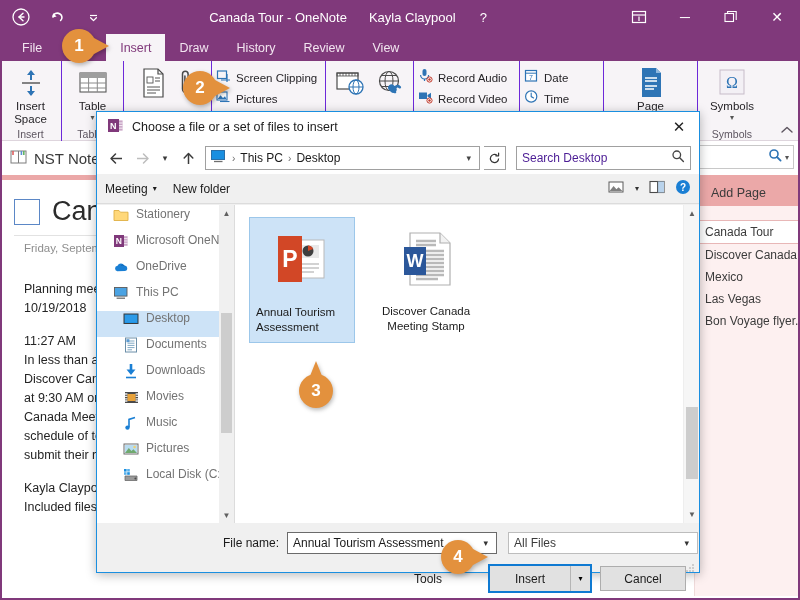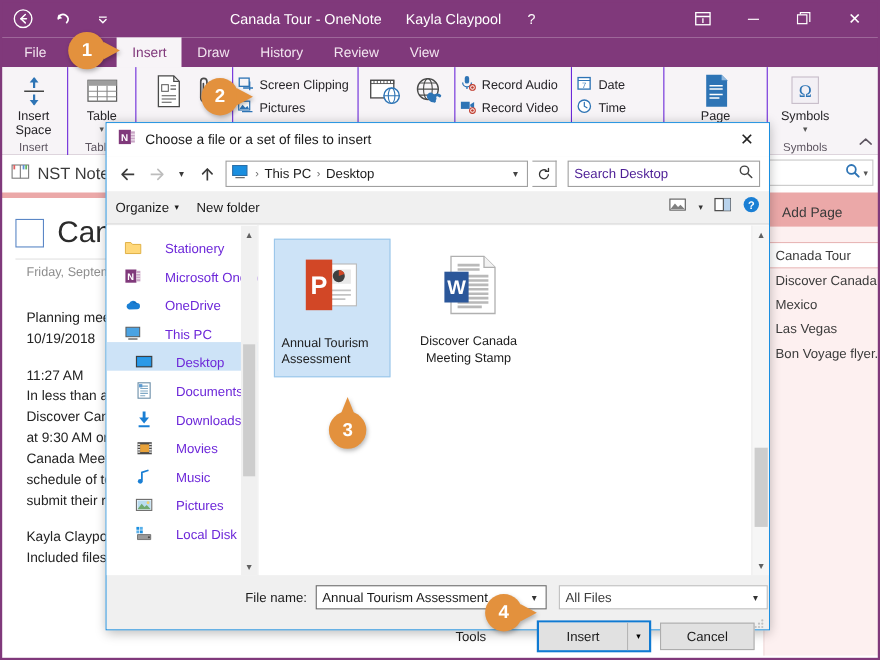--- a/index.html
+++ b/index.html
@@ -159,22 +159,22 @@
   }
   .tb-item { font-size: 12px; color: #1b1b1b; display: flex; align-items: center; gap: 5px; cursor: pointer; }
   .tb-spacer { flex: 1; }
   .tb-right-icons { display: flex; align-items: center; gap: 10px; }
 
   .dlg-main { position: absolute; left: 0; top: 93px; right: 0; height: 318px; display: flex; background: #fff; }
   .nav-pane {
     width: 137px; background: #fff; position: relative; overflow: hidden;
   }
   .npitem {
-    height: 26px; display: flex; align-items: flex-end; gap: 21px; padding-left: 16px;
-    font-size: 12px; color: #6d28d9; white-space: nowrap; cursor: pointer;
+    height: 26px; display: flex; align-items: flex-start; gap: 7px; padding-left: 16px;
+    font-size: 12px; color: #737373; white-space: nowrap; cursor: pointer;
   }
   .npitem.indent { padding-left: 26px; }
   .npitem.sel { background: #cde3f7; }
   .npicon { width: 16px; height: 16px; flex: none; display: flex; align-items: center; justify-content: center; }
 
   .np-scroll { position: absolute; right: 0; top: 0; width: 15px; height: 100%; background: #f0f0f0;
                display: flex; flex-direction: column; align-items: center; justify-content: space-between; }
   .np-arrow { height: 16px; width: 15px; display: flex; align-items: center; justify-content: center;
               font-size: 8px; color: #606060; cursor: pointer; }
   .np-thumb { position: absolute; left: 2px; top: 108px; width: 11px; height: 120px; background: #cdcdcd; cursor: pointer; }
@@ -626,21 +626,21 @@
         <svg width="14" height="14" viewBox="0 0 14 14">
             <circle cx="5.8" cy="5.8" r="3.8" fill="none" stroke="#444" stroke-width="1.3"></circle>
             <path d="M8.7 8.7 L12.4 12.4" stroke="#444" stroke-width="1.4" stroke-linecap="round"></path>
           </svg>
       </span>
     </div>
   </div>
 
   <div class="dlg-toolbar">
     <div class="tb-item">
-      <span>Organize</span>
+      <span>Meeting</span>
       <span style="font-size:8px">▾</span>
     </div>
     <div class="tb-item">
       <span>New folder</span>
     </div>
     <div class="tb-spacer"></div>
     <div class="tb-right-icons">
       <span>
         <svg width="17" height="14" viewBox="0 0 17 14">
             <rect x="1" y="2" width="14" height="10" fill="#fff" stroke="#5a5a5a" stroke-width="1"></rect>

